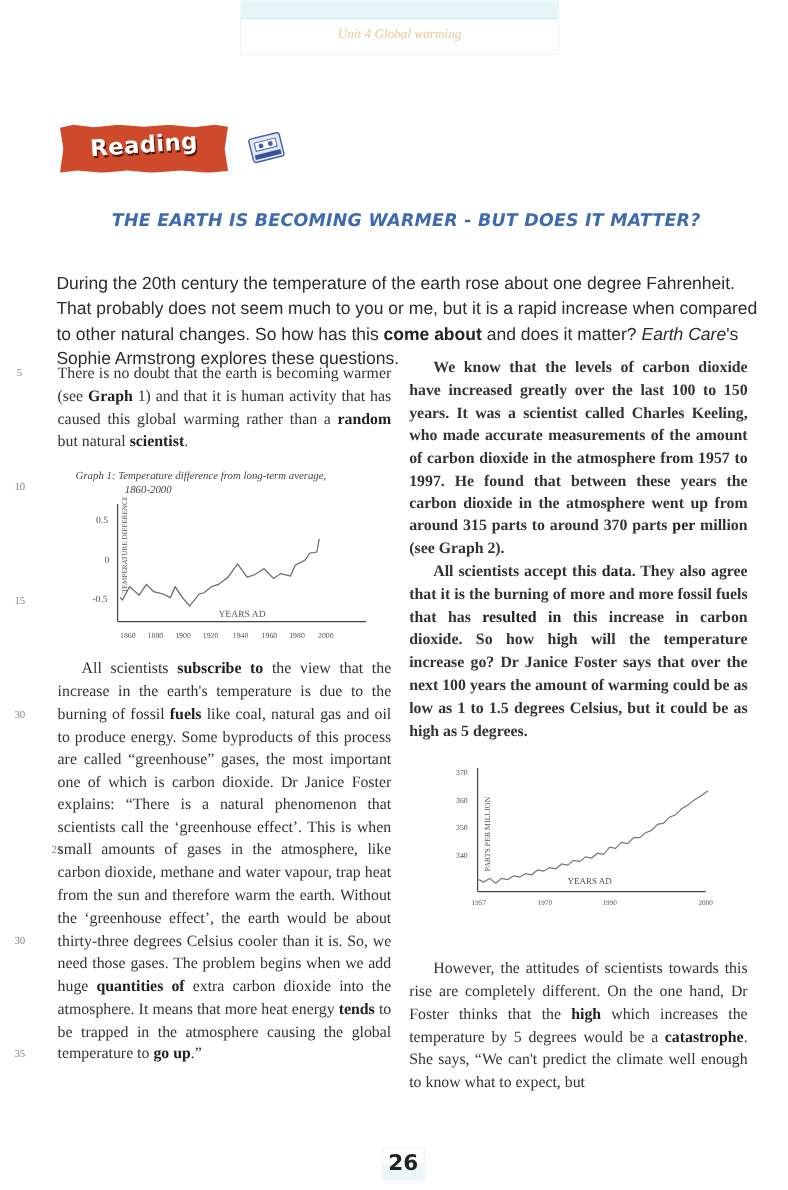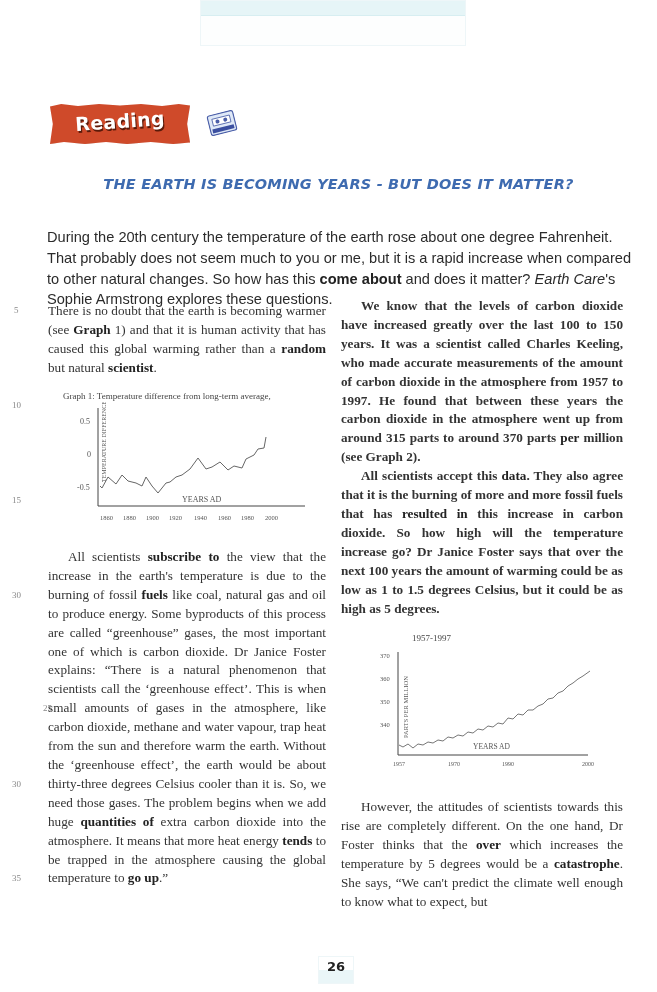--- a/index.html
+++ b/index.html
@@ -30,49 +30,50 @@
 
   .col { position: absolute; font-size: 13.2px; line-height: 18.9px; color: #333; text-align: justify; }
   .col p { margin: 0; }
   .col .indent { text-indent: 20px; }
   .col-left { left: 48px; top: 302px; width: 278px; }
   .col-right { left: 341px; top: 297px; width: 282px; font-weight: bold; }
 
   .line-num { position: absolute; font-size: 9px; color: #888; font-family: "Liberation Serif", serif; }
 
   .graph { position: absolute; }
-  .graph .cap { font-size: 9px; color: #444; line-height: 12px; }
+  .graph .cap { font-size: 9px; color: #444; line-height: 12px; font-style: italic; }
   .graph svg text { font-family: "Liberation Serif", serif; fill: #555; }
 
   .page-num { position: absolute; left: 318px; top: 956px; width: 36px; height: 28px; text-align: center;
-              font-family: "DejaVu Sans", sans-serif; font-weight: bold; font-size: 13px; color: #222;
+              font-family: "DejaVu Sans", sans-serif; font-weight: bold; font-size: 18px; color: #222;
               border: 1px solid #eef6f8; background: linear-gradient(#fff 50%, #eaf6f8 50%); padding-top: 2px; box-sizing: border-box; }
   b { color: #222; }
 </style>
 </head>
 <body>
 
 <div class="header-band">
   <div class="strip"></div>
+  <div class="unit">Unit 4 Global warming</div>
 </div>
 
 <div class="reading-badge">
   <span>Reading</span>
 </div>
 <div class="cassette-icon">
   <svg width="28" height="22" viewBox="0 0 28 22">
     <rect x="1" y="1" width="26" height="20" rx="2" fill="#dfe9f7" stroke="#4a5ea8" stroke-width="1.2"></rect>
     <rect x="5" y="5" width="18" height="7" fill="#fff" stroke="#4a5ea8" stroke-width="0.8"></rect>
     <circle cx="10" cy="8.5" r="2" fill="#4a5ea8"></circle>
     <circle cx="18" cy="8.5" r="2" fill="#4a5ea8"></circle>
     <rect x="3" y="15" width="22" height="4" fill="#3b4fa0"></rect>
   </svg>
 </div>
 
-<div class="title">THE EARTH IS BECOMING YEARS - BUT DOES IT MATTER?</div>
+<div class="title">THE EARTH IS BECOMING WARMER - BUT DOES IT MATTER?</div>
 
 <div class="intro">
   <span>During the 20th century the temperature of the earth rose about one degree Fahrenheit. That probably does not seem much to you or me, but it is a rapid increase when compared to other natural changes. So how has this </span><b>come about</b><span> and does it matter? </span><i>Earth Care</i><span>'s Sophie Armstrong explores these questions.</span>
 </div>
 
 <span class="line-num" style="left:14px; top:305px;">5</span>
 <span class="line-num" style="left:12px; top:400px;">10</span>
 <span class="line-num" style="left:12px; top:495px;">15</span>
 <span class="line-num" style="left:12px; top:590px;">30</span>
 <span class="line-num" style="left:12px; top:703px;margin-left:31px;">25</span>
@@ -80,20 +81,21 @@
 <span class="line-num" style="left:12px; top:873px;">35</span>
 
 <div class="col col-left">
   <p>
     <span>There is no doubt that the earth is becoming warmer (see </span><b>Graph</b><span> 1) and that it is human activity that has caused this global warming rather than a </span><b>random</b><span> but natural </span><b>scientist</b><span>.</span>
   </p>
 </div>
 
 <div class="graph" style="left:60px; top:390px; width:270px;">
   <div class="cap" style="padding-left:3px;">Graph 1:  Temperature difference from long-term average,</div>
+  <div class="cap" style="padding-left:44px;">1860-2000</div>
   <svg width="270" height="124" viewBox="0 0 270 124">
     <line x1="38" y1="6" x2="38" y2="104" stroke="#444" stroke-width="1"></line>
     <line x1="38" y1="104" x2="245" y2="104" stroke="#444" stroke-width="1"></line>
     <text x="20" y="22" font-size="8">0.5</text>
     <text x="27" y="55" font-size="8">0</text>
     <text x="17" y="88" font-size="8">-0.5</text>
     <text font-size="6" transform="translate(46,80) rotate(-90)">TEMPERATURE DIFFERENCE (F)</text>
     <polyline fill="none" stroke="#666" stroke-width="1" points="40,84 42,86 48,75 56,82 62,73 68,79 76,81 82,84 86,75 92,84 98,91 106,81 110,80 116,75 122,73 130,67 138,56 146,67 152,65 160,60 168,68 174,64 182,66 186,57 194,53 198,47 204,46 206,35"></polyline>
     <text x="122" y="100" font-size="8" font-family="Liberation Sans, sans-serif">YEARS AD</text>
     <text x="40" y="118" font-size="6.5">1860</text>
@@ -116,37 +118,36 @@
 <div class="col col-right">
   <p class="indent">
     <span>We know that the levels of carbon dioxide have increased greatly over the last 100 to 150 years. It was a scientist called Charles Keeling, who made accurate measurements of the amount of carbon dioxide in the atmosphere from 1957 to 1997. He found that between these years the carbon dioxide in the atmosphere went up from around 315 parts to around 370 parts </span><b>per</b><span> million (see Graph 2).</span>
   </p>
   <p class="indent">
     <span>All scientists accept this </span><b>data</b><span>. They also agree that it is the burning of more and more fossil fuels that has </span><b>resulted in</b><span> this increase in carbon dioxide. So how high will the temperature increase go? Dr Janice Foster says that over the next 100 years the amount of warming could be as low as 1 to 1.5 degrees Celsius, but it could be as high as 5 degrees.</span>
   </p>
 </div>
 
 <div class="graph" style="left:368px; top:632px; width:270px;">
-  <div class="cap" style="padding-left:44px;">1957-1997</div>
   <svg width="270" height="128" viewBox="0 0 270 128">
     <line x1="30" y1="8" x2="30" y2="111" stroke="#444" stroke-width="1"></line>
     <line x1="30" y1="111" x2="220" y2="111" stroke="#444" stroke-width="1"></line>
     <text x="12" y="14" font-size="6.5">370</text>
     <text x="12" y="37" font-size="6.5">360</text>
     <text x="12" y="60" font-size="6.5">350</text>
     <text x="12" y="83" font-size="6.5">340</text>
     <text font-size="6.5" font-family="Liberation Sans, sans-serif" transform="translate(40,94) rotate(-90)">PARTS PER MILLION</text>
     <polyline fill="none" stroke="#777" stroke-width="1" points="31,101 35,103 40,100 45,104 50,100 55,101 60,98 65,99 70,96 75,97 80,93 85,94 90,91 95,92 100,88 105,89 110,85 115,86 120,82 125,83 130,79 135,80 140,74 145,75 150,70 155,71 160,66 165,66 170,62 175,60 180,55 185,54 190,49 195,47 200,42 205,39 210,35 215,32 222,27"></polyline>
     <text x="105" y="105" font-size="7.5" font-family="Liberation Sans, sans-serif">YEARS AD</text>
     <text x="25" y="122" font-size="6">1957</text>
     <text x="80" y="122" font-size="6">1970</text>
     <text x="134" y="122" font-size="6">1990</text>
     <text x="214" y="122" font-size="6">2000</text>
   </svg>
 </div>
 
 <div class="col" style="left:341px; top:798px; width:282px;">
   <p class="indent">
-    <span>However, the attitudes of scientists towards this rise are completely different. On the one hand, Dr Foster thinks that the </span><b>over</b><span> which increases the temperature by 5 degrees would be a </span><b>catastrophe</b><span>. She says, “We can't predict the climate well enough to know what to expect, but</span>
+    <span>However, the attitudes of scientists towards this rise are completely different. On the one hand, Dr Foster thinks that the </span><b>high</b><span> which increases the temperature by 5 degrees would be a </span><b>catastrophe</b><span>. She says, “We can't predict the climate well enough to know what to expect, but</span>
   </p>
 </div>
 
 <div class="page-num">26</div>
 
 </body></html>

